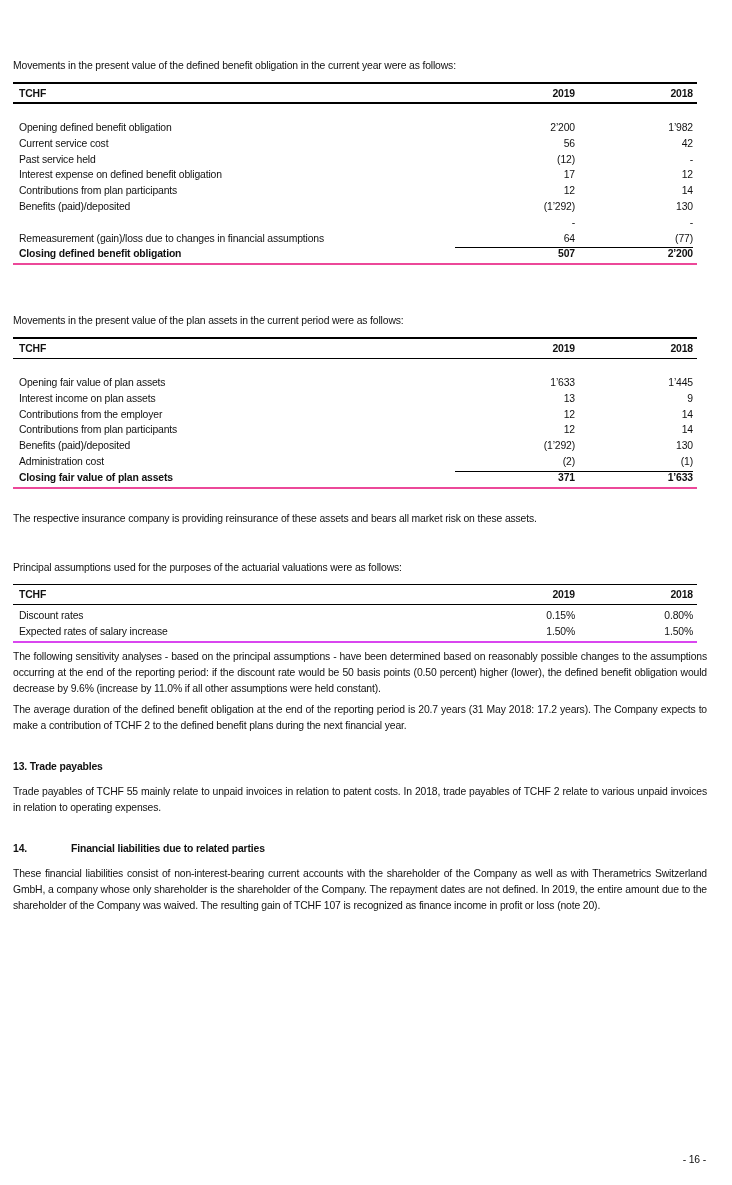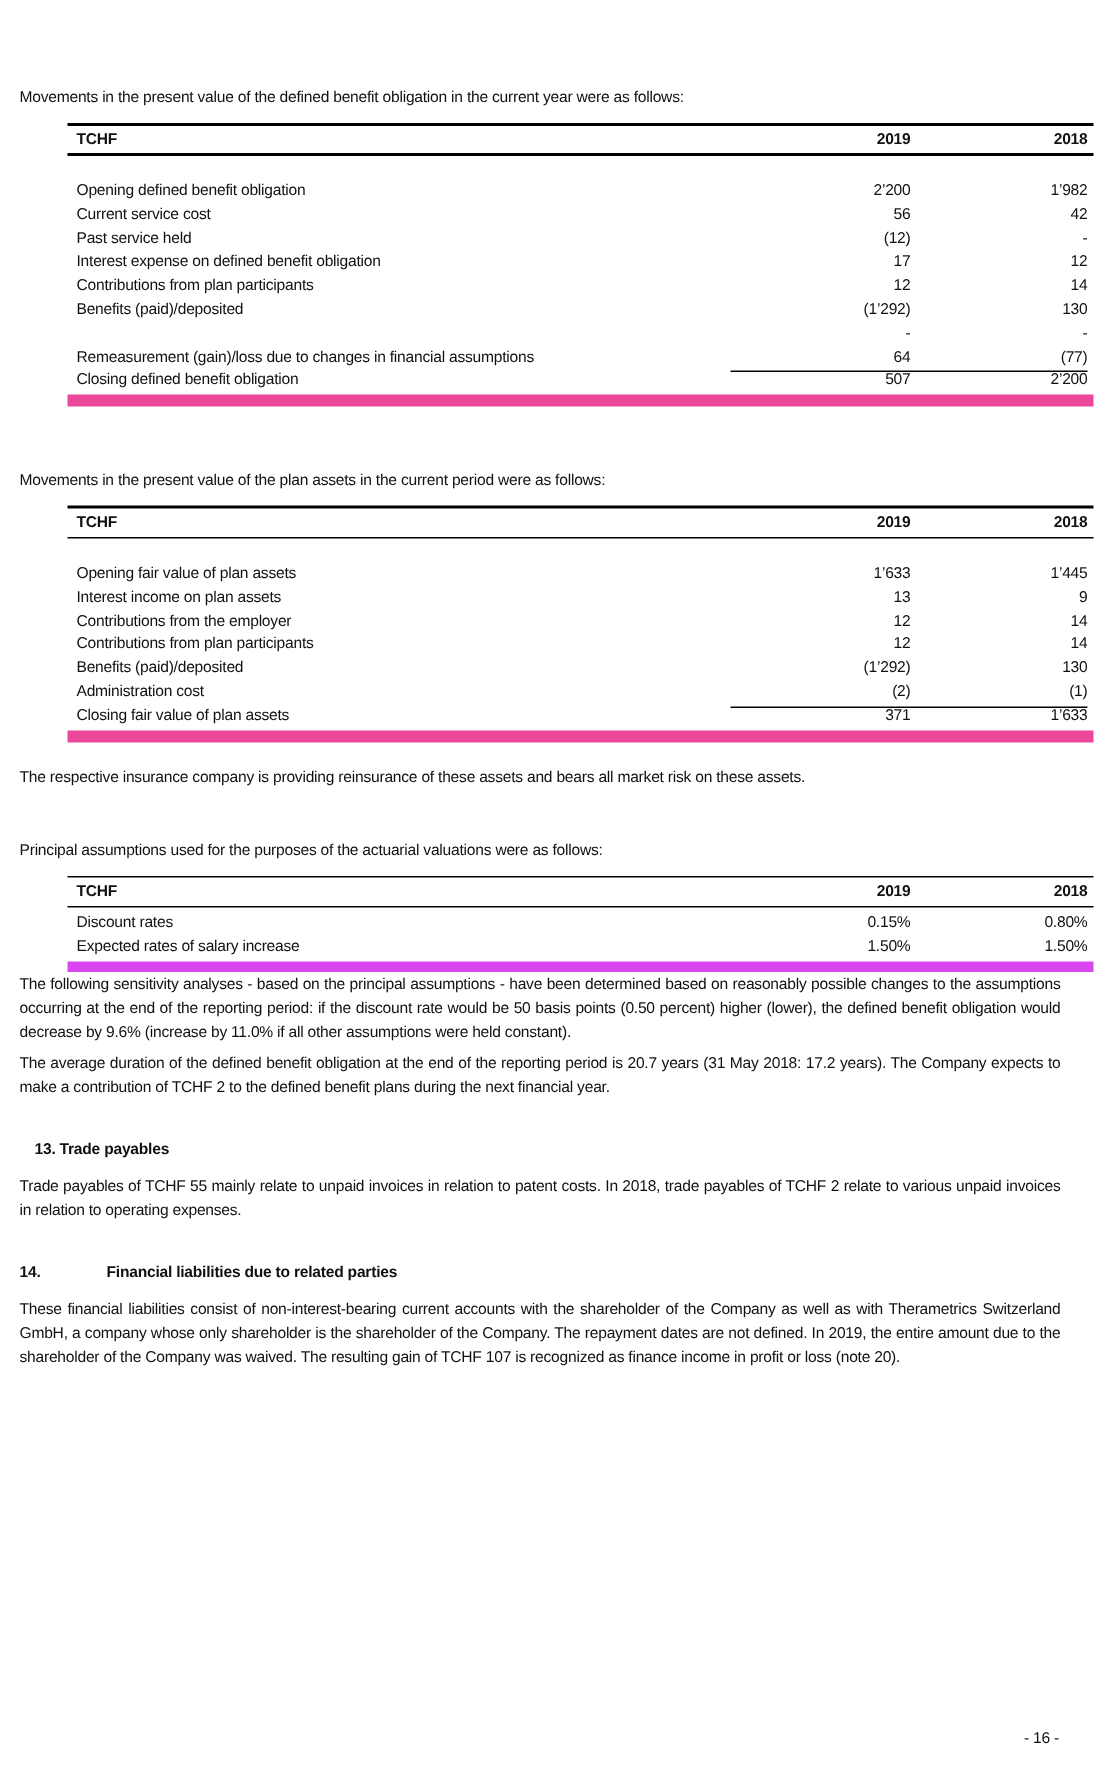--- a/index.html
+++ b/index.html
@@ -3,35 +3,35 @@
 <meta charset="utf-8">
 <style>
   html, body { margin: 0; padding: 0; background: #ffffff; }
   body {
     width: 732px; height: 1185px; position: relative; overflow: hidden;
     font-family: "Liberation Sans", sans-serif; color: #111;
     font-size: 10.4px; letter-spacing: -0.15px;
   }
   .abs { position: absolute; }
   .intro { left: 13px; white-space: nowrap; }
-  .tbl { position: absolute; left: 13px; width: 684px; margin-left: 32px; }
+  .tbl { position: absolute; left: 13px; width: 684px; }
   .tbl .hdr {
     position: relative; height: 22px; border-top: 2px solid #000; border-bottom: 2px solid #000;
     font-weight: bold; box-sizing: border-box;
   }
   .tbl .hdr.thin-bottom { border-bottom: 1px solid #000; }
   .tbl .hdr.thin-top { border-top: 1px solid #000; }
   .hdr span { position: absolute; top: 4px; }
   .row { position: relative; height: 15.8px; }
   .row span { position: absolute; top: 1px; white-space: nowrap; }
   .lbl { left: 6px; }
   .c19 { right: 122px; text-align: center; }
   .c18 { right: 4px; text-align: right; }
   .hdr .lbl { left: 6px; }
-  .total { font-weight: normal; border-bottom: 8px solid #ec4899; }
+  .total { font-weight: bold; border-bottom: 2px solid #ec4899; }
   .total-line { position: relative; height: 0; }
   .total-line div { position: absolute; left: 442px; right: 4px; border-top: 1px solid #000; }
   .para { left: 13px; width: 694px; line-height: 16px; text-align: justify; }
   .heading { left: 13px; font-weight: bold; }
   .pageno { right: 26px; top: 1154px; }
 </style>
 </head>
 <body>
 
 <div class="abs intro" style="top:60px;">Movements in the present value of the defined benefit obligation in the current year were as follows:</div>
@@ -145,36 +145,36 @@
 <div class="abs intro" style="top:513px;">The respective insurance company is providing reinsurance of these assets and bears all market risk on these assets.</div>
 
 <div class="abs intro" style="top:562px;">Principal assumptions used for the purposes of the actuarial valuations were as follows:</div>
 <div class="tbl" style="top:584px;">
   <div class="hdr thin-top thin-bottom" style="height:21px;">
     <span class="lbl">TCHF</span>
     <span class="c19">2019</span>
     <span class="c18">2018</span>
   </div>
   <div style="height:4px;"></div>
-  <div style="border-bottom:7px solid #d946ef;">
+  <div style="border-bottom:2px solid #d946ef;">
     <div class="row">
         <span class="lbl">Discount rates</span>
         <span class="c19">0.15%</span>
         <span class="c18">0.80%</span>
       </div>
     <div class="row">
         <span class="lbl">Expected rates of salary increase</span>
         <span class="c19">1.50%</span>
         <span class="c18">1.50%</span>
       </div>
   </div>
 </div>
 <div class="abs para" style="top:649px;">The following sensitivity analyses - based on the principal assumptions - have been determined based on reasonably possible changes to the assumptions occurring at the end of the reporting period: if the discount rate would be 50 basis points (0.50 percent) higher (lower), the defined benefit obligation would decrease by 9.6% (increase by 11.0% if all other assumptions were held constant).</div>
 <div class="abs para" style="top:702px;">The average duration of the defined benefit obligation at the end of the reporting period is 20.7 years (31 May 2018: 17.2 years). The Company expects to make a contribution of TCHF 2 to the defined benefit plans during the next financial year.</div>
 
-<div class="abs heading" style="top:761px;margin-left:10px;">13. Trade payables</div>
+<div class="abs heading" style="top:761px;">13. Trade payables</div>
 <div class="abs para" style="top:784px;">Trade payables of TCHF 55 mainly relate to unpaid invoices in relation to patent costs. In 2018, trade payables of TCHF 2 relate to various unpaid invoices in relation to operating expenses.</div>
 
 <div class="abs heading" style="top:843px;">14.</div>
 <div class="abs heading" style="top:843px; left:71px;">Financial liabilities due to related parties</div>
 <div class="abs para" style="top:866px;">These financial liabilities consist of non-interest-bearing current accounts with the shareholder of the Company as well as with Therametrics Switzerland GmbH, a company whose only shareholder is the shareholder of the Company. The repayment dates are not defined. In 2019, the entire amount due to the shareholder of the Company was waived. The resulting gain of TCHF 107 is recognized as finance income in profit or loss (note 20).</div>
 
 <div class="abs pageno">- 16 -</div>
 
 </body></html>

